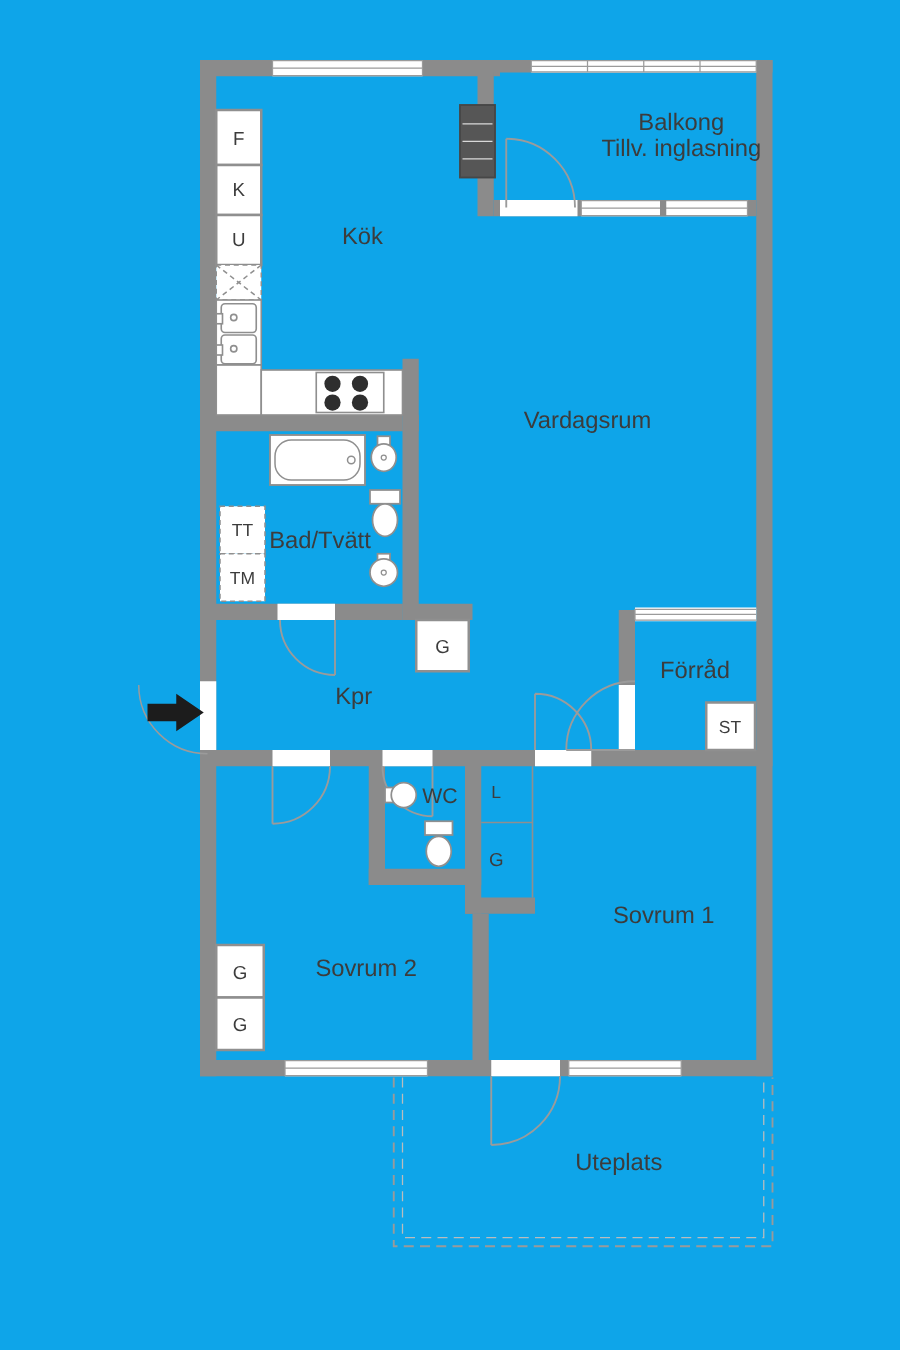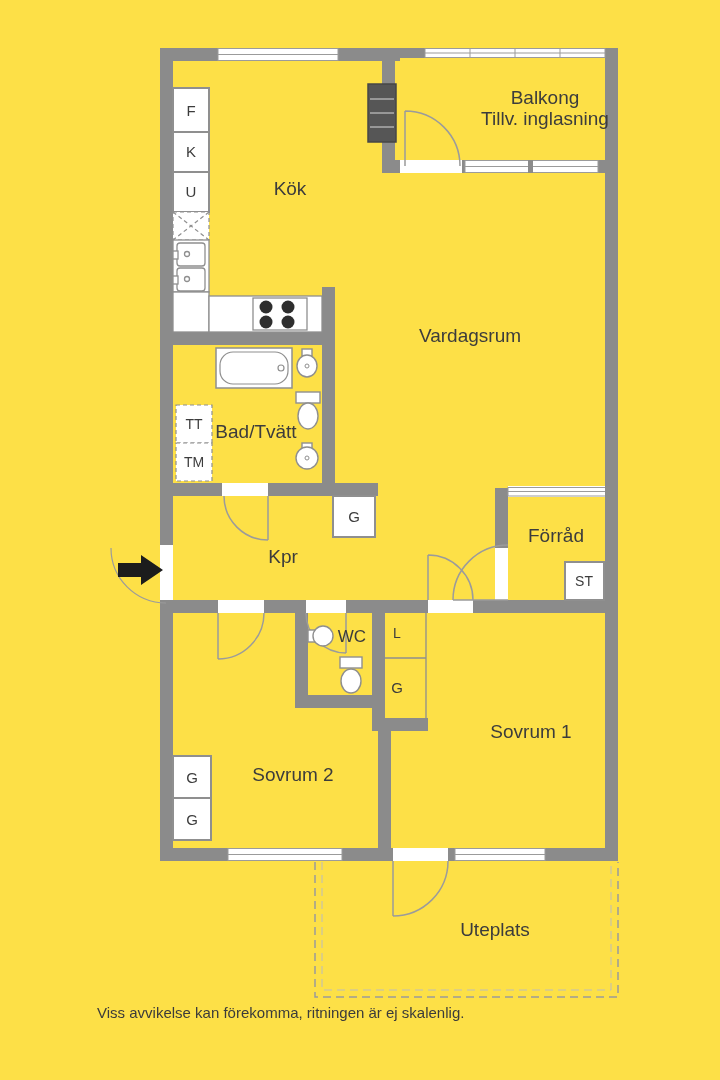--- a/index.html
+++ b/index.html
@@ -5,21 +5,21 @@
   html, body {
     margin: 0;
     padding: 0;
     background: #ffffff;
     font-family: "Liberation Sans", sans-serif;
   }
   .page {
     position: relative;
     width: 720px;
     height: 1080px;
-    background: #fde047;
+    background: #0ea5e9;
     overflow: hidden;
   }
   svg.plan { position: absolute; left: 0; top: 0; }
   svg text {
     font-family: "Liberation Sans", sans-serif;
     fill: #3c3c3c;
   }
   .room-label  { font-size: 19px; }
   .small-label { font-size: 14px; }
   .mid-label   { font-size: 15px; }
@@ -221,15 +221,14 @@
     <text class="small-label" x="194" y="467">TM</text>
     <text class="mid-label" x="354" y="522">G</text>
     <text class="small-label" x="584" y="586">ST</text>
     <text class="small-label" x="397" y="638">L</text>
     <text class="mid-label" x="397" y="693">G</text>
     <text class="mid-label" x="192" y="783">G</text>
     <text class="mid-label" x="192" y="825">G</text>
   </g>
 </svg>
 
-<div class="footer-note">Viss avvikelse kan förekomma, ritningen är ej skalenlig.</div>
 
 </div>
 
 </body></html>

